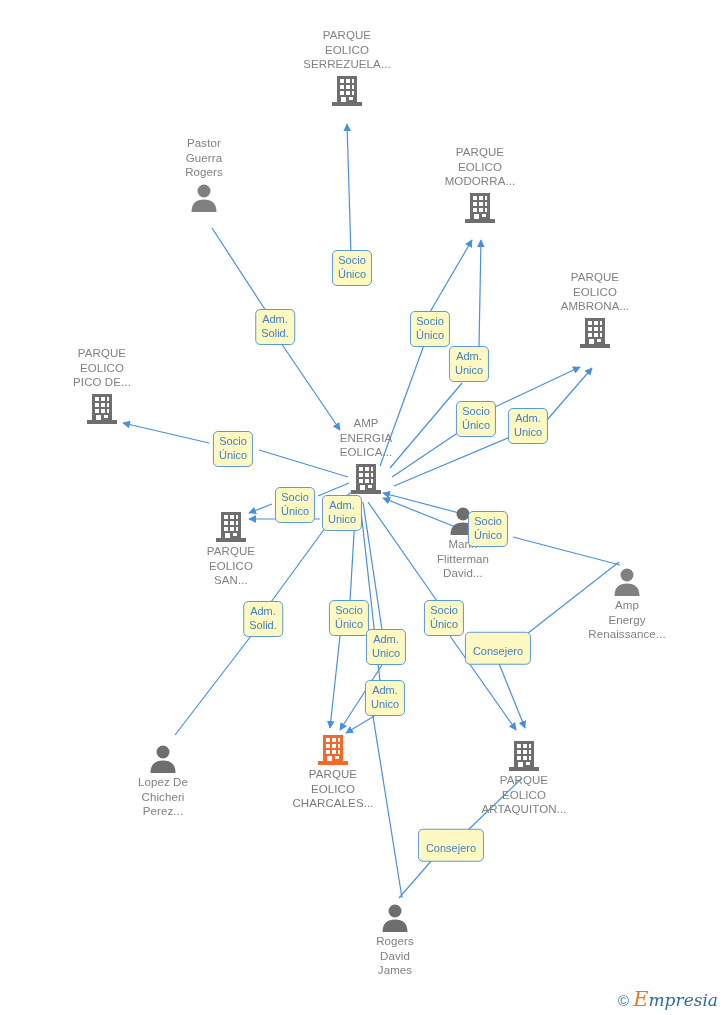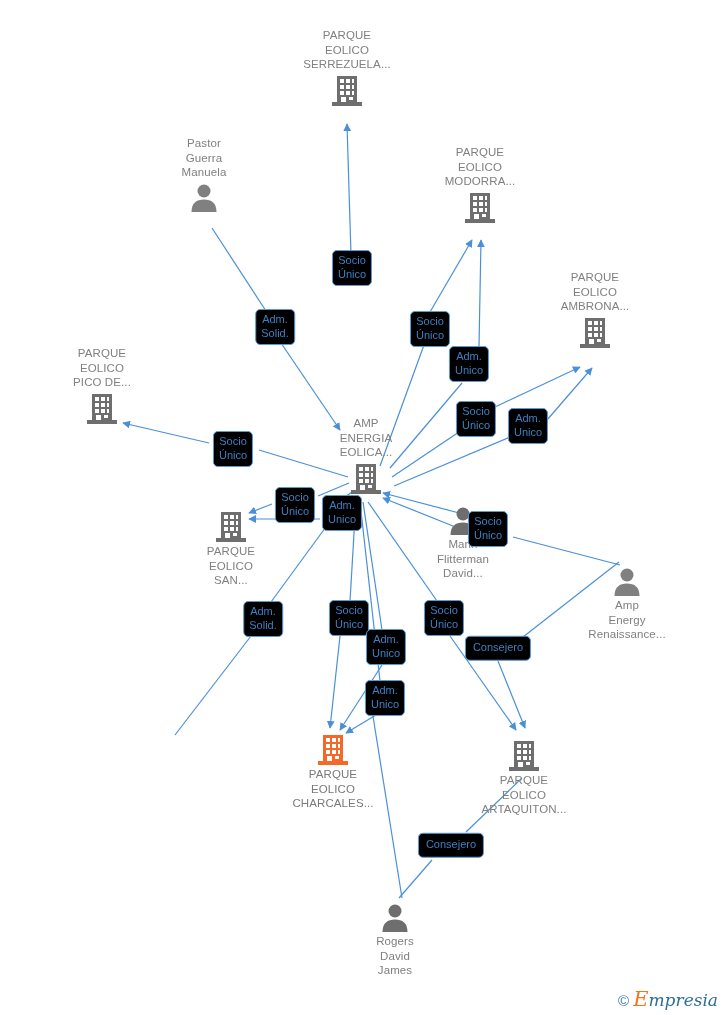--- a/index.html
+++ b/index.html
@@ -45,32 +45,32 @@
     color: #7a7a7a;
   }
   .node.cap-above .caption { margin-bottom: 2px; }
   .node.cap-below .caption { margin-top: 2px; }
 
   .edge-label {
     position: absolute;
     box-sizing: border-box;
     border: 1.3px solid #5b9bd5;
     border-radius: 5px;
-    background: #000000;
+    background: #fef9c3;
     color: #3f7fc1;
     font-size: 11px;
     line-height: 13.5px;
     text-align: center;
     padding: 3px 5px 4px 5px;
     white-space: pre-line;
     transform: translate(-50%, -50%);
   }
   .edge-label.wide {
     white-space: nowrap;
-    padding: 4px 7px 5px 7px;
+    padding: 12px 7px 5px 7px;
   }
   #watermark {
     position: absolute;
     right: 10px;
     bottom: 6px;
     display: flex;
     align-items: center;
     gap: 4px;
     user-select: none;
   }
@@ -186,21 +186,21 @@
         <rect x="9" y="23" width="5" height="5"></rect>
             <rect x="17" y="23" width="4" height="3"></rect>
       </g>
         </svg>
     </span>
   </div>
 
   <div class="node cap-above" style="left:204px; top:136px;">
     <div class="caption">Pastor
 Guerra
-Manuela</div>
+Rogers</div>
     <span class="glyph">
       <svg width="28" height="30" viewBox="0 0 28 30">
           <g fill="#808080">
         <circle cx="14" cy="9" r="6.5"></circle>
         <path d="M 1.5 30 C 1.5 21 6.5 17.5 14 17.5 C 21.5 17.5 26.5 21 26.5 30 Z"></path>
       </g>
         </svg>
     </span>
   </div>
 
@@ -360,20 +360,33 @@
         <circle cx="14" cy="9" r="6.5"></circle>
         <path d="M 1.5 30 C 1.5 21 6.5 17.5 14 17.5 C 21.5 17.5 26.5 21 26.5 30 Z"></path>
       </g>
         </svg>
     </span>
     <div class="caption">Amp
 Energy
 Renaissance...</div>
   </div>
 
+  <div class="node cap-below" style="left:163px; top:743px;">
+    <span class="glyph">
+      <svg width="28" height="30" viewBox="0 0 28 30">
+          <g fill="#6e6e6e">
+        <circle cx="14" cy="9" r="6.5"></circle>
+        <path d="M 1.5 30 C 1.5 21 6.5 17.5 14 17.5 C 21.5 17.5 26.5 21 26.5 30 Z"></path>
+      </g>
+        </svg>
+    </span>
+    <div class="caption">Lopez De
+Chicheri
+Perez...</div>
+  </div>
 
   <div class="node cap-below highlight" style="left:333px; top:733px;">
     <span class="glyph">
       <svg width="30" height="32" viewBox="0 0 30 32">
           <g fill="#f4692a">
         <rect x="5" y="2" width="20" height="26"></rect>
         <rect x="0" y="28" width="30" height="4"></rect>
       </g>
           <g fill="#ffffff">
         <rect x="8" y="5" width="4" height="4"></rect>

